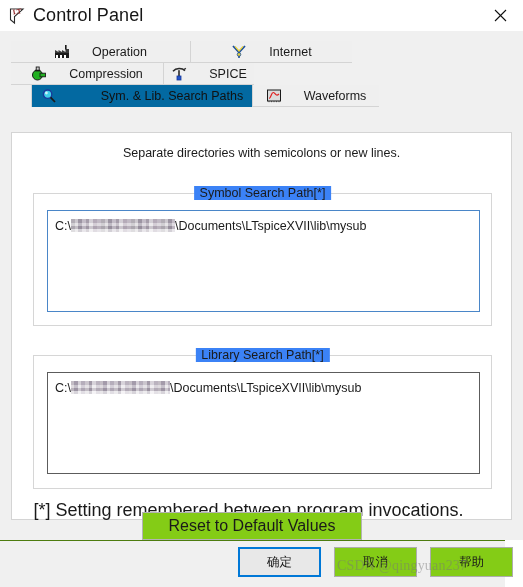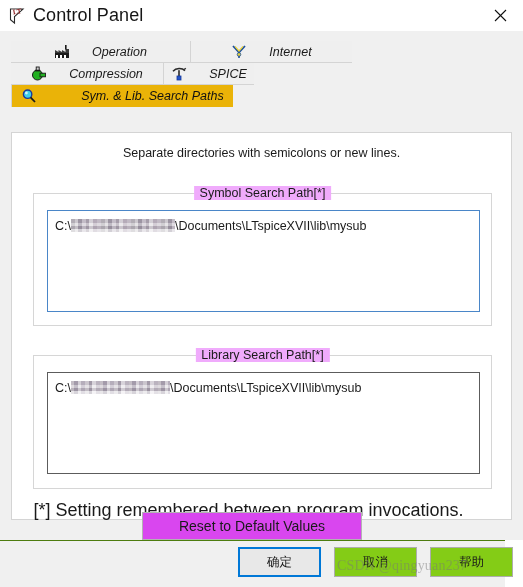--- a/index.html
+++ b/index.html
@@ -77,28 +77,28 @@
     border-bottom: 1px solid #d4d4d4;
     display: flex;
     align-items: center;
     justify-content: center;
     gap: 22px;
     font-size: 12.5px;
     color: #1a1a1a;
     box-sizing: border-box;
     overflow: hidden;
     white-space: nowrap;
-    font-style: italic;
   }
   .tab:last-child { border-right: none; }
   .tab.selected {
-    background: #eab308;
+    background: #0369a1;
     border-bottom: none;
     border-left: 1px solid #d4d4d4;
     color: #111;
+    margin-left: 20px;
   }
   .tab-ico {
     width: 16px; height: 16px;
     flex: 0 0 auto;
     display: block;
   }
 
   
   .tabpage {
     position: absolute;
@@ -124,21 +124,21 @@
     border: 1px solid #d6d6d6;
     box-sizing: border-box;
   }
   .groupbox.sym { left: 21px; top: 60px; width: 459px; height: 133px; }
   .groupbox.lib { left: 21px; top: 222px; width: 459px; height: 134px; }
   .group-legend {
     position: absolute;
     top: -8px;
     left: 50%;
     transform: translateX(-50%);
-    background: #f0abfc;
+    background: #3b82f6;
     padding: 0 6px;
     font-size: 12.5px;
     color: #1a1a1a;
     white-space: nowrap;
   }
   .pathbox {
     position: absolute;
     left: 13px;
     top: 16px;
     width: 433px;
@@ -198,25 +198,25 @@
     text-align: center;
     font-size: 18px;
     color: #1a1a1a;
   }
 
   
   .reset-btn {
     position: absolute;
     left: 142px; top: 481px;
     width: 220px; height: 28px;
-    background: #d946ef;
+    background: #84cc16;
     border: 1px solid #b3b3b3;
     box-sizing: border-box;
     font-family: "Liberation Sans", sans-serif;
-    font-size: 14px;
+    font-size: 16px;
     color: #1a1a1a;
     display: flex;
     align-items: center;
     justify-content: center;
     cursor: default;
   }
 
   
   .footer {
     position: absolute;
@@ -340,20 +340,36 @@
       <div class="tab selected" style="width:222px">
         <span class="tab-ico" style="margin-right:22px">
           <svg width="16" height="16" viewBox="0 0 16 16">
             <circle cx="6.6" cy="6.2" r="4.2" fill="#3fd0e8" stroke="#1a3a9c" stroke-width="1.4"></circle>
             <circle cx="5.4" cy="5" r="1.4" fill="#ffffff" opacity="0.75"></circle>
             <line x1="9.6" y1="9.4" x2="14" y2="14" stroke="#1a1a1a" stroke-width="1.8"></line>
           </svg>
         </span>
         <span>Sym. &amp; Lib. Search Paths</span>
       </div>
+      <div class="tab" style="width:126px">
+        <span class="tab-ico">
+          <svg width="16" height="16" viewBox="0 0 16 16">
+            <rect x="1.5" y="2" width="13" height="11" fill="#dcdcdc" stroke="#1a1a1a" stroke-width="1"></rect>
+            <path d="M3 10.5 C5 10.5, 5.2 4.5, 7.2 4.5 C9.2 4.5, 9.6 9, 13 6" fill="none" stroke="#e02020" stroke-width="1.2"></path>
+            <g stroke="#1a1a1a" stroke-width="0.6">
+              <line x1="3" y1="13" x2="3" y2="14.2"></line>
+              <line x1="5.5" y1="13" x2="5.5" y2="14.2"></line>
+              <line x1="8" y1="13" x2="8" y2="14.2"></line>
+              <line x1="10.5" y1="13" x2="10.5" y2="14.2"></line>
+              <line x1="13" y1="13" x2="13" y2="14.2"></line>
+            </g>
+          </svg>
+        </span>
+        <span>Waveforms</span>
+      </div>
     </div>
   </div>
 
   <div class="tabpage">
 
     <div class="hint">Separate directories with semicolons or new lines.</div>
 
     <div class="groupbox sym">
       <div class="group-legend">Symbol Search Path[*]</div>
       <div class="pathbox focused">

